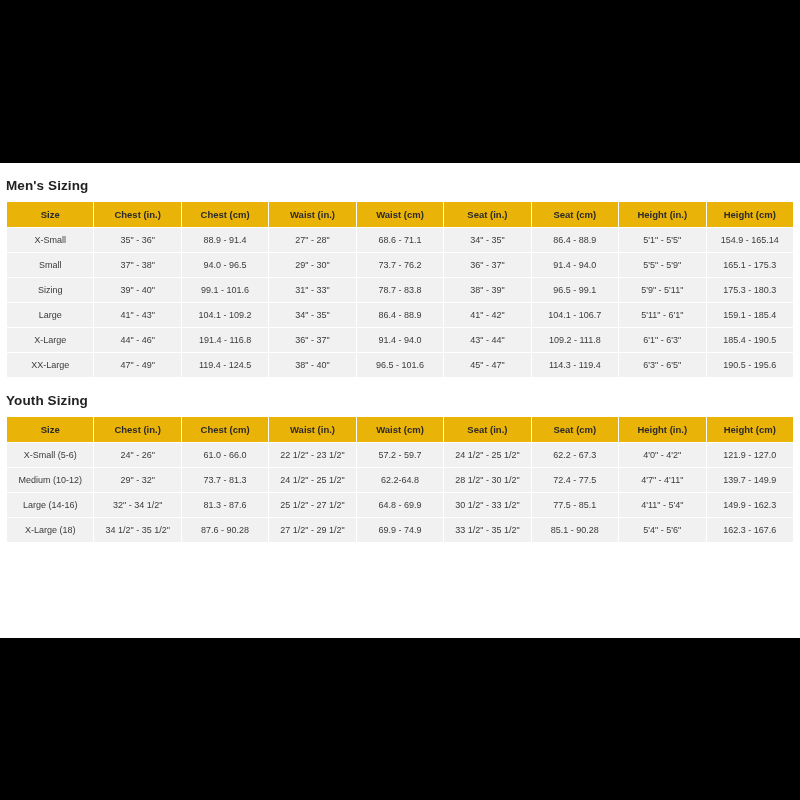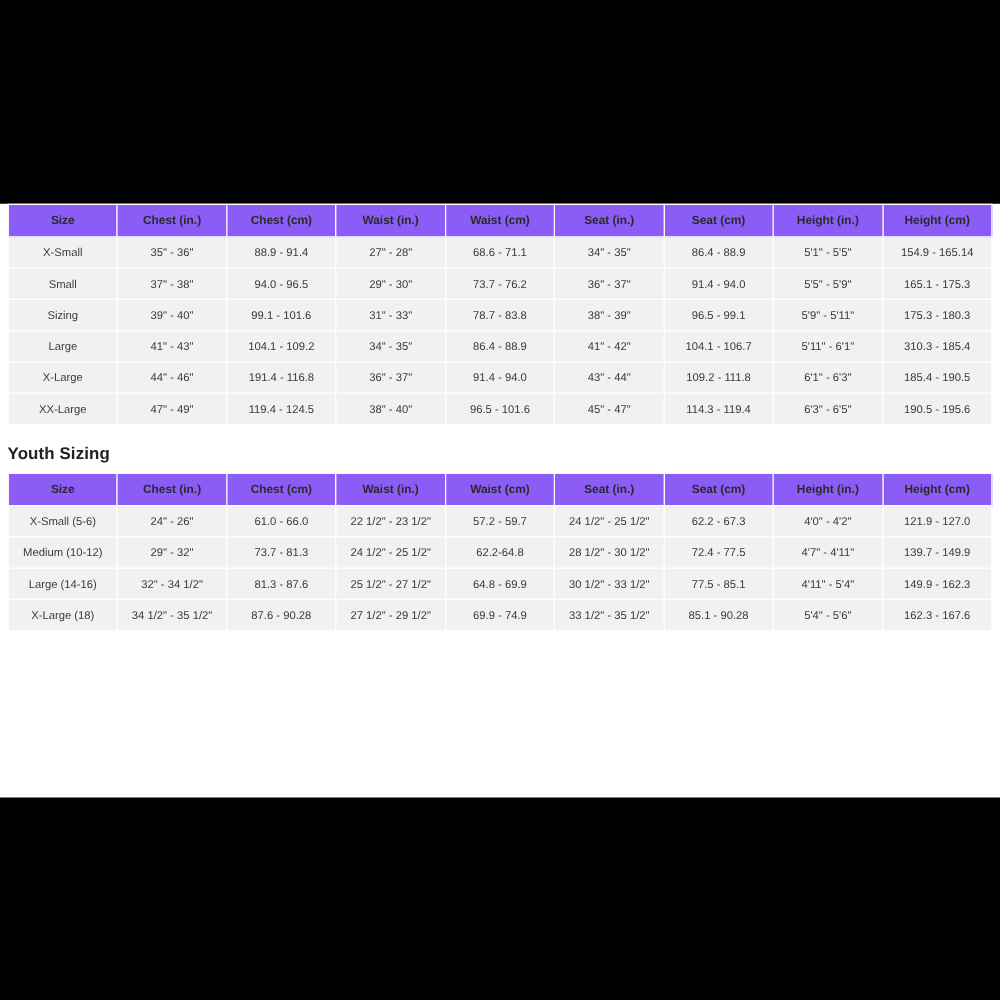--- a/index.html
+++ b/index.html
@@ -44,21 +44,21 @@
     margin: 15px 0 8px 6px;
     letter-spacing: 0.1px;
   }
   table.size-table {
     border-collapse: collapse;
     width: 788px;
     margin-left: 6px;
     table-layout: fixed;
   }
   table.size-table th {
-    background: #8b5cf6;
+    background: #eab308;
     color: #2a2a2a;
     font-size: 9.5px;
     font-weight: bold;
     text-align: center;
     padding: 7px 2px;
     border: 1px solid #ffffff;
     white-space: nowrap;
   }
   table.size-table td {
     background: #f1f1f1;
@@ -73,20 +73,21 @@
     color: #3a3a3a;
   }
 </style>
 </head>
 <body>
 
 <div class="page">
   <div class="white-panel"></div>
   <div class="content">
 
+    <div class="section-title">Men's Sizing</div>
     <table class="size-table">
       <thead>
         <tr>
           <th>Size</th>
           <th>Chest (in.)</th>
           <th>Chest (cm)</th>
           <th>Waist (in.)</th>
           <th>Waist (cm)</th>
           <th>Seat (in.)</th>
           <th>Seat (cm)</th>
@@ -130,21 +131,21 @@
         </tr>
         <tr>
           <td class="size-cell">Large</td>
           <td>41" - 43"</td>
           <td>104.1 - 109.2</td>
           <td>34" - 35"</td>
           <td>86.4 - 88.9</td>
           <td>41" - 42"</td>
           <td>104.1 - 106.7</td>
           <td>5'11" - 6'1"</td>
-          <td>310.3 - 185.4</td>
+          <td>159.1 - 185.4</td>
         </tr>
         <tr>
           <td class="size-cell">X-Large</td>
           <td>44" - 46"</td>
           <td>191.4 - 116.8</td>
           <td>36" - 37"</td>
           <td>91.4 - 94.0</td>
           <td>43" - 44"</td>
           <td>109.2 - 111.8</td>
           <td>6'1" - 6'3"</td>

